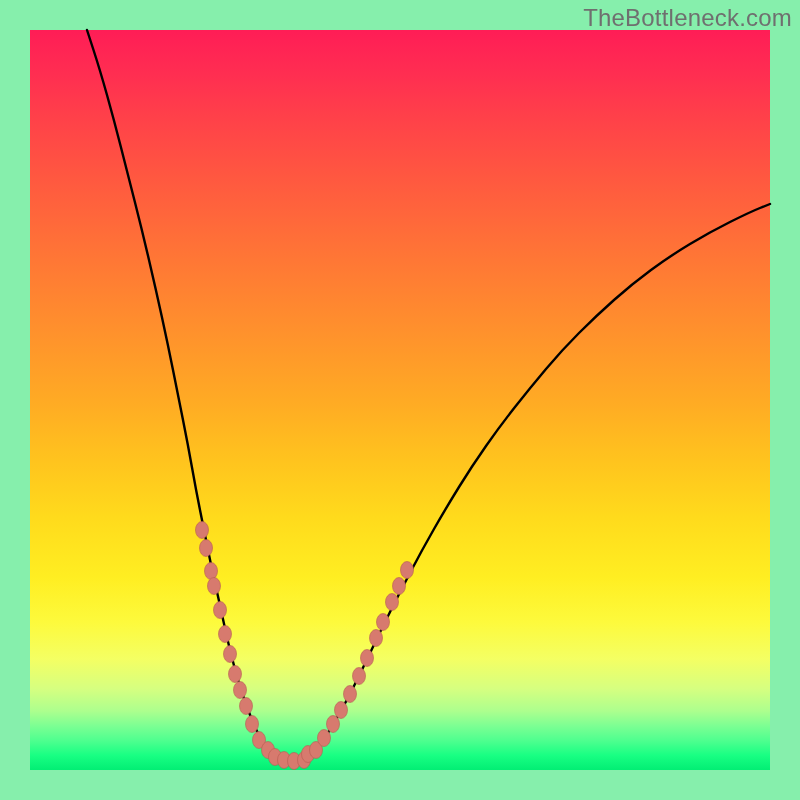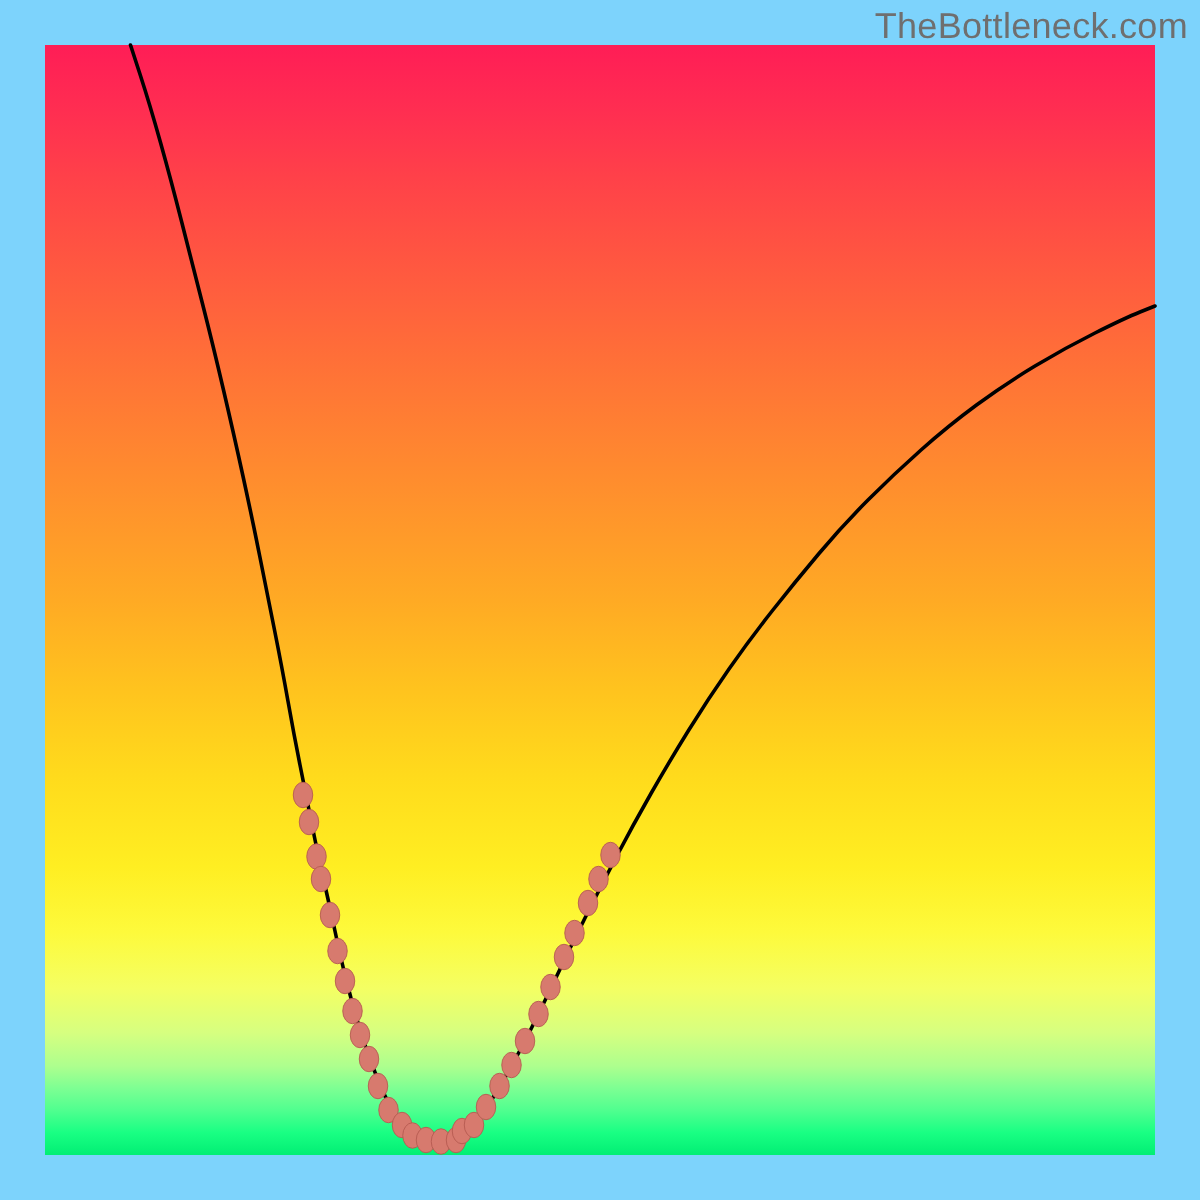--- a/index.html
+++ b/index.html
@@ -8,21 +8,21 @@
     width: 800px;
     height: 800px;
     overflow: hidden;
     background: #000;
     font-family: Arial, Helvetica, sans-serif;
   }
   .frame {
     position: relative;
     width: 800px;
     height: 800px;
-    background: #7dd3fc;
+    background: #86efac;
   }
   .plot-area {
     position: absolute;
     left: 30px;
     top: 30px;
     width: 740px;
     height: 740px;
     
     background: linear-gradient(to bottom,
       #ff1d56 0%,

